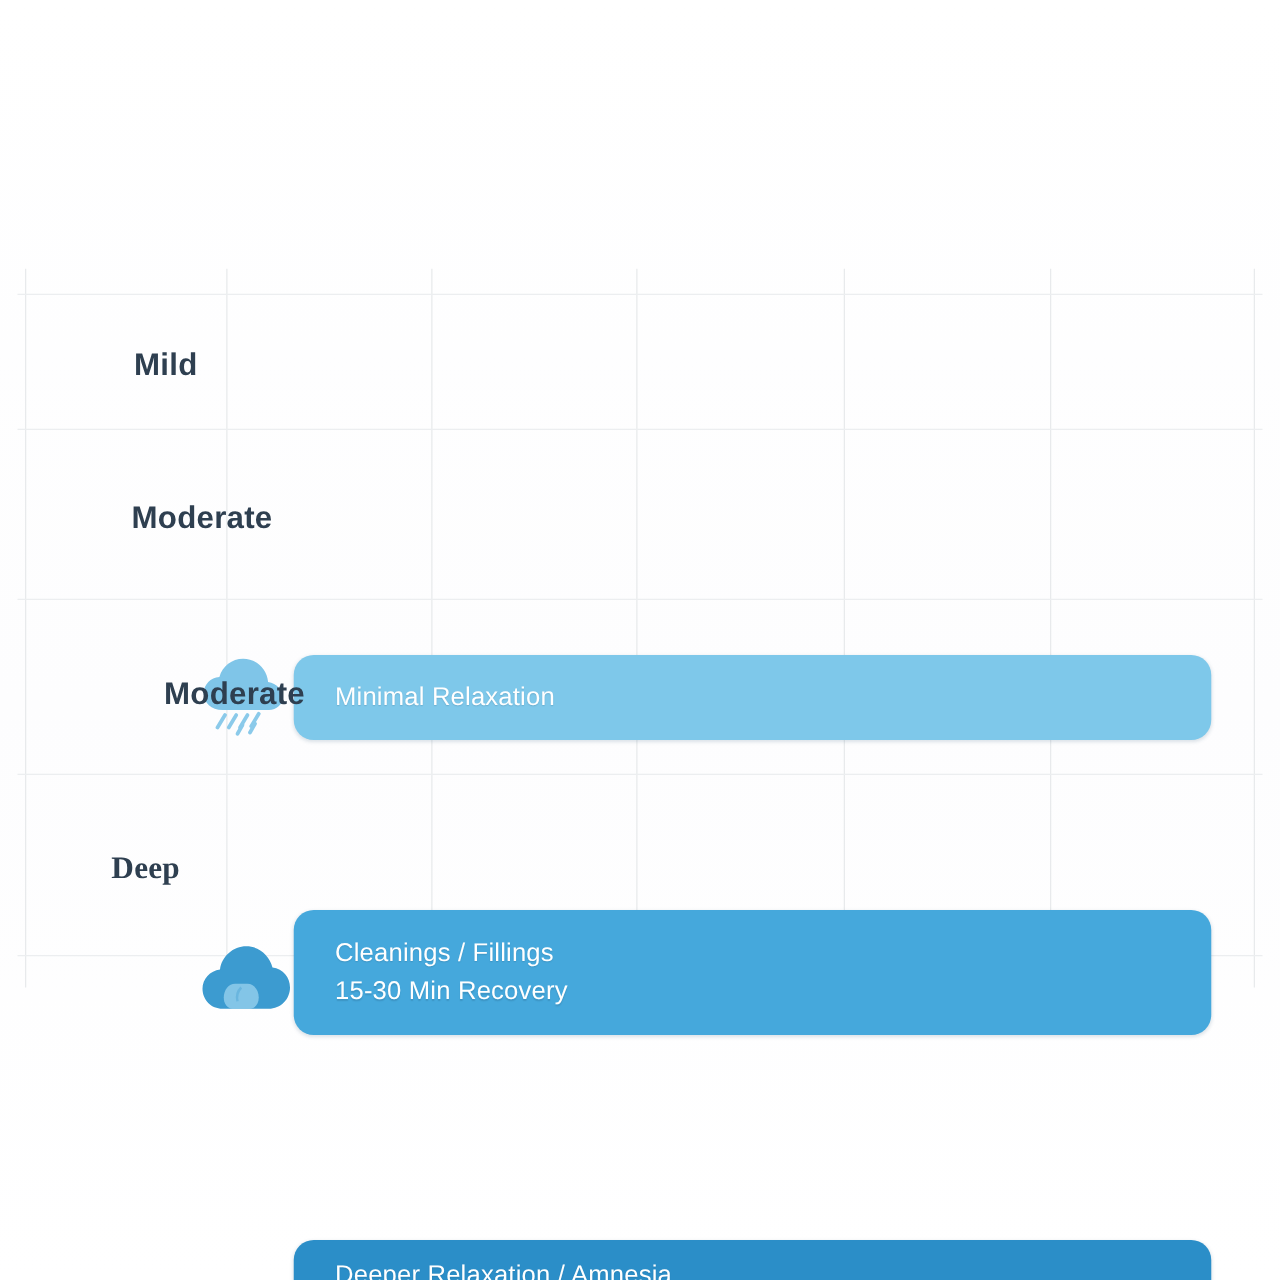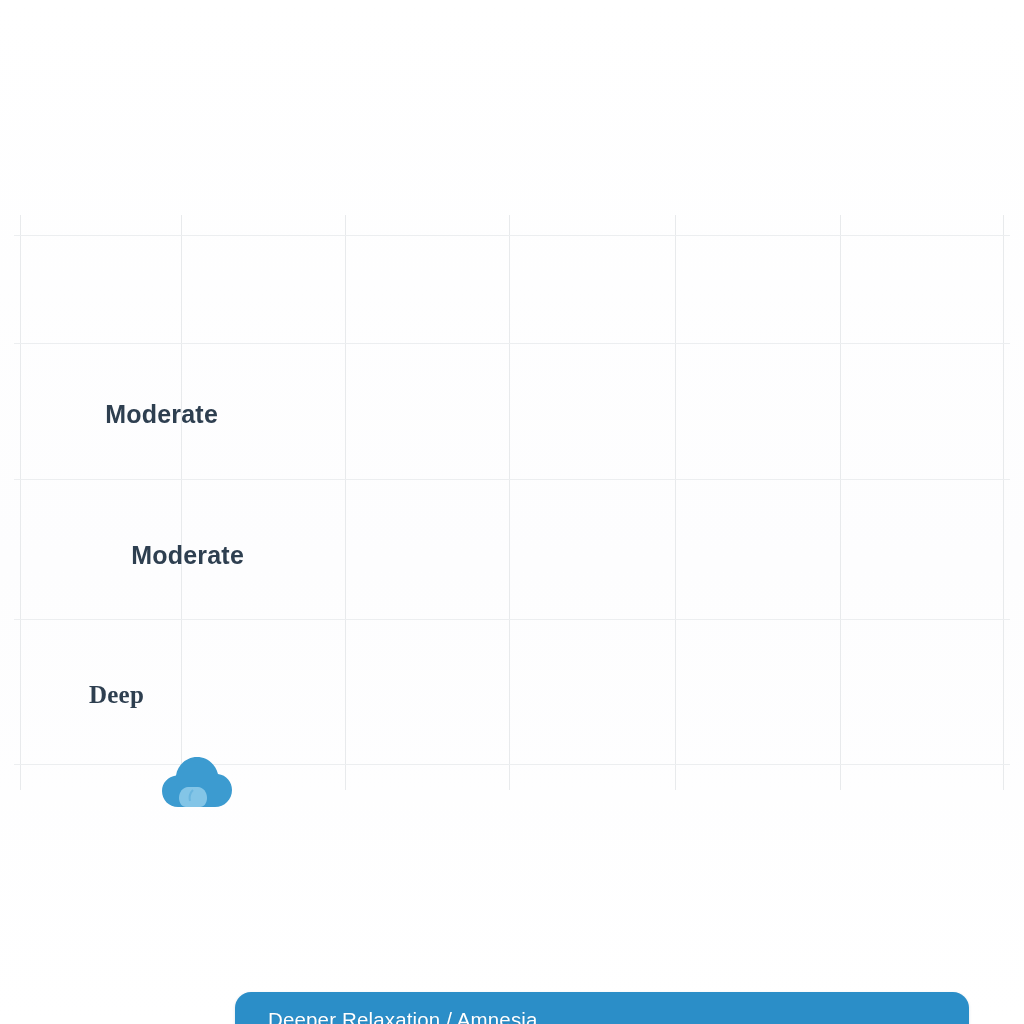--- a/index.html
+++ b/index.html
@@ -111,34 +111,62 @@
     <div class="vline" style="left:840px;"></div>
     <div class="vline" style="left:1003px;"></div>
 
     <div class="hline" style="top:235px;"></div>
     <div class="hline" style="top:343px;"></div>
     <div class="hline" style="top:479px;"></div>
     <div class="hline" style="top:619px;"></div>
     <div class="hline" style="top:764px;"></div>
   </div>
 
+  <div class="row" style="top:262px;height:68px;">
+    <div class="row-label" style="right:866px;top:16px;">Mild</div>
+
+    <div class="row-icon" style="left:158px;top:262px;">
+      <svg width="72" height="66" viewBox="0 0 72 66" xmlns="http://www.w3.org/2000/svg">
+        <g fill="#7FC5E8">
+          <path d="M20,44 C11,44 5,38 5,30.5 C5,23.5 10.5,18 17.5,17.5 C20,9 27.5,3 36.5,3 C47,3 55.5,11 56.5,21.5 C63.5,22.5 68,28 68,34 C68,39.5 63.5,44 57,44 Z"></path>
+          <path d="M24,22 C19,22 15,26 15,31 C15,36 19,40 24,40 C24,33 28,26 34,23 C31,22 27,22 24,22 Z" opacity="0.55"></path>
+        </g>
+        <g stroke="#7FC5E8" stroke-width="3" stroke-linecap="round" opacity="0.9">
+          <line x1="22" y1="48" x2="16" y2="58"></line>
+          <line x1="31" y1="48" x2="25" y2="58"></line>
+          <line x1="40" y1="48" x2="34" y2="58"></line>
+          <line x1="49" y1="47" x2="43" y2="57"></line>
+          <line x1="36" y1="56" x2="32" y2="63"></line>
+          <line x1="46" y1="55" x2="42" y2="62"></line>
+        </g>
+      </svg>
+    </div>
+
+    <div class="bar" style="left:235px;top:262px;width:734px;height:68px;background:#7EC8EA;">
+      <div class="bar-text">Minimal Relaxation</div>
+    </div>
+  </div>
 
   <div class="row" style="top:364px;height:100px;">
     <div class="row-label" style="right:806px;top:36px;">Moderate</div>
 
     <div class="row-icon" style="left:160px;top:381px;">
       <svg width="74" height="66" viewBox="0 0 74 66" xmlns="http://www.w3.org/2000/svg">
         <g fill="#3C9BD0">
           <path d="M18,62 C9,62 2,55 2,46 C2,38 8,31.5 16,30.5 C17.5,20 26.5,12 37,12 C47,12 55.5,19 58,29 C66.5,30 72,37 72,45 C72,54.5 64.5,62 55,62 Z"></path>
         </g>
         <path d="M28,42 C23,42 19,47 19,53 C19,58 22,62 26,62 L40,62 C44,62 47,58 47,53 C47,47 43,42 38,42 C35,42 31,42 28,42 Z" fill="#9FD6F0" opacity="0.72"></path>
         <path d="M33,45 C30,48 29,52 30,56" stroke="#3C9BD0" stroke-width="2" fill="none" opacity="0.35"></path>
       </svg>
     </div>
 
+    <div class="bar" style="left:235px;top:364px;width:734px;height:100px;background:#45A8DC;">
+      <div class="bar-text">Cleanings / Fillings
+15-30 Min Recovery</div>
+    </div>
   </div>
 
   <div class="row" style="top:496px;height:118px;">
     <div class="row-label" style="right:780px;top:45px;">Moderate</div>
 
     <div class="bar" style="left:235px;top:496px;width:734px;height:118px;background:#2B8EC8;">
       <div class="bar-text">Deeper Relaxation / Amnesia
 Root Canals / Extractions
 30-60 Min Recovery</div>
     </div>

